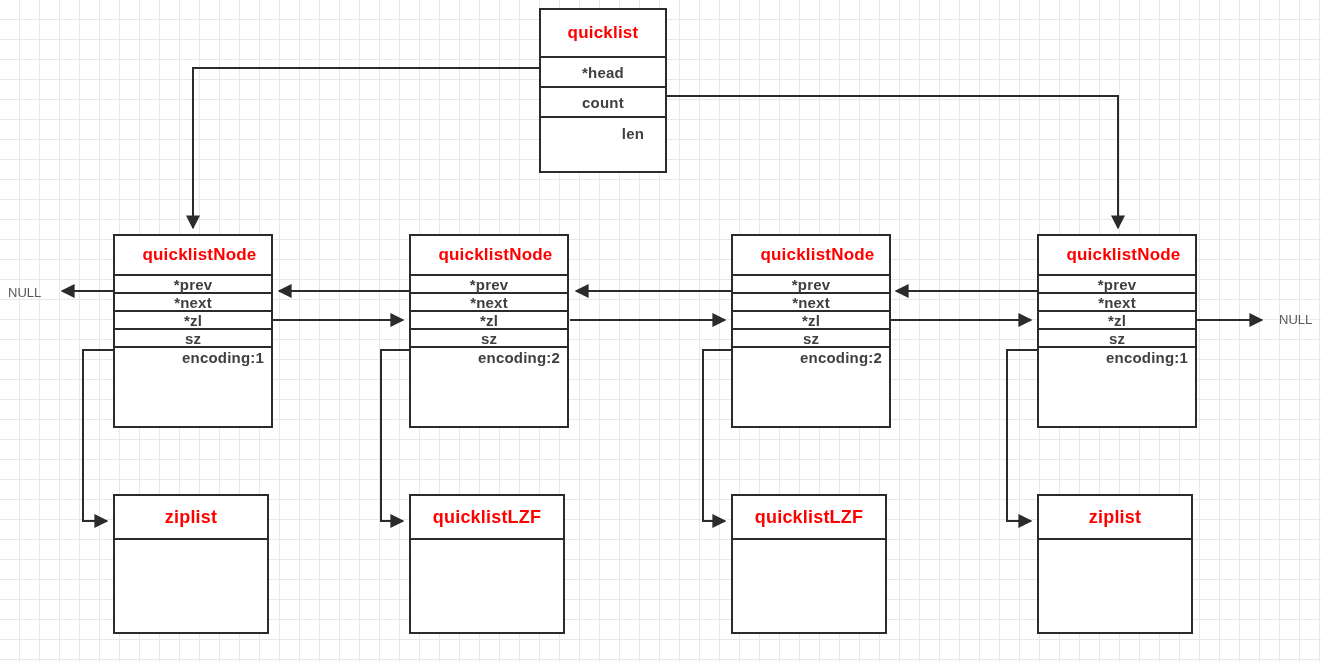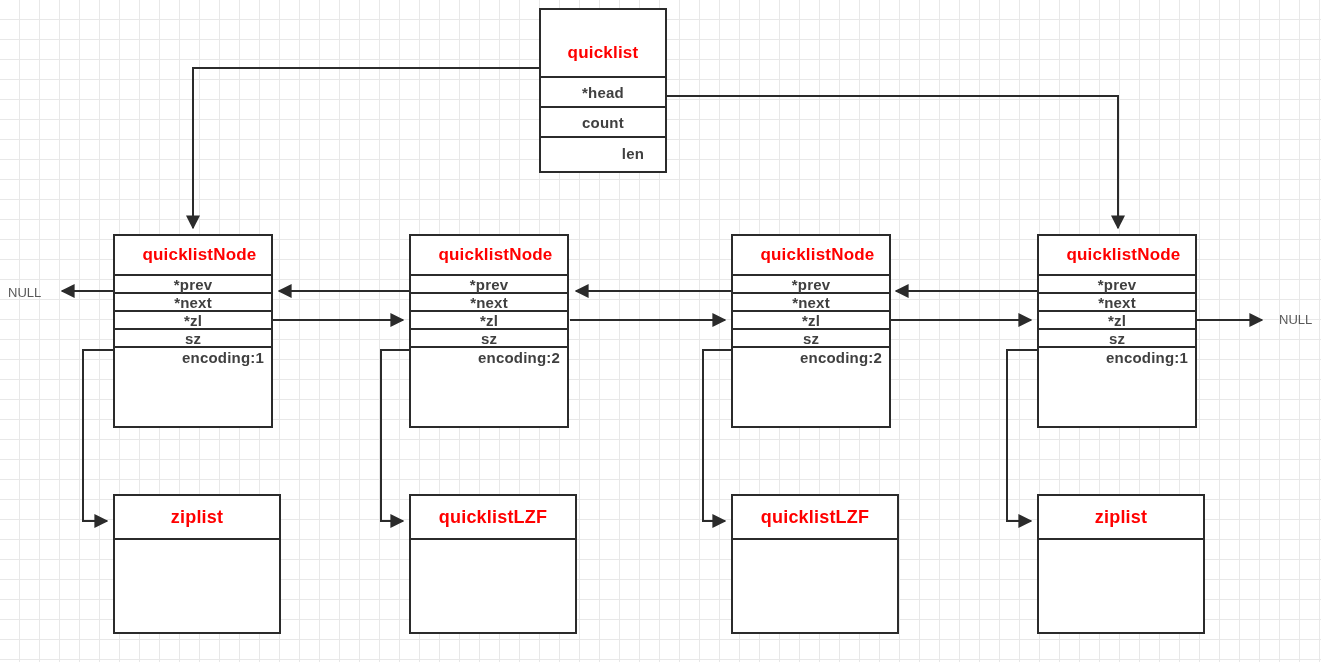--- a/index.html
+++ b/index.html
@@ -66,32 +66,32 @@
   }
   .nullbox {
     position: absolute;
     color: #595959;
     font-size: 13px;
     font-family: "Liberation Sans", sans-serif;
     white-space: nowrap;
   }
   
   #quicklist-box { left: 539px; top: 8px; width: 128px; height: 165px; }
-  #quicklist-box .row.title   { height: 48px; margin-top: 20px; }
+  #quicklist-box .row.title   { height: 48px; }
   #quicklist-box .row.field   { height: 30px; }
   
   .node-box { top: 234px; width: 160px; height: 194px; }
   .node-box .row.title { height: 40px; padding-left: 13px; }
   .node-box .row.field { height: 18px; }
   #node-0 { left: 113px; }
   #node-1 { left: 409px; }
   #node-2 { left: 731px; }
   #node-3 { left: 1037px; }
   
-  .payload-box { top: 494px; width: 168px; height: 140px; }
+  .payload-box { top: 494px; width: 156px; height: 140px; }
   .payload-box .row.title-lg { height: 44px; }
   .payload-box .row.body { height: 94px; border-bottom: none; }
   #payload-0 { left: 113px; }
   #payload-1 { left: 409px; }
   #payload-2 { left: 731px; }
   #payload-3 { left: 1037px; }
   #null-left  { left: 8px;  top: 285px; }
   #null-right { left: 1279px; top: 312px; }
 </style>
 </head>

